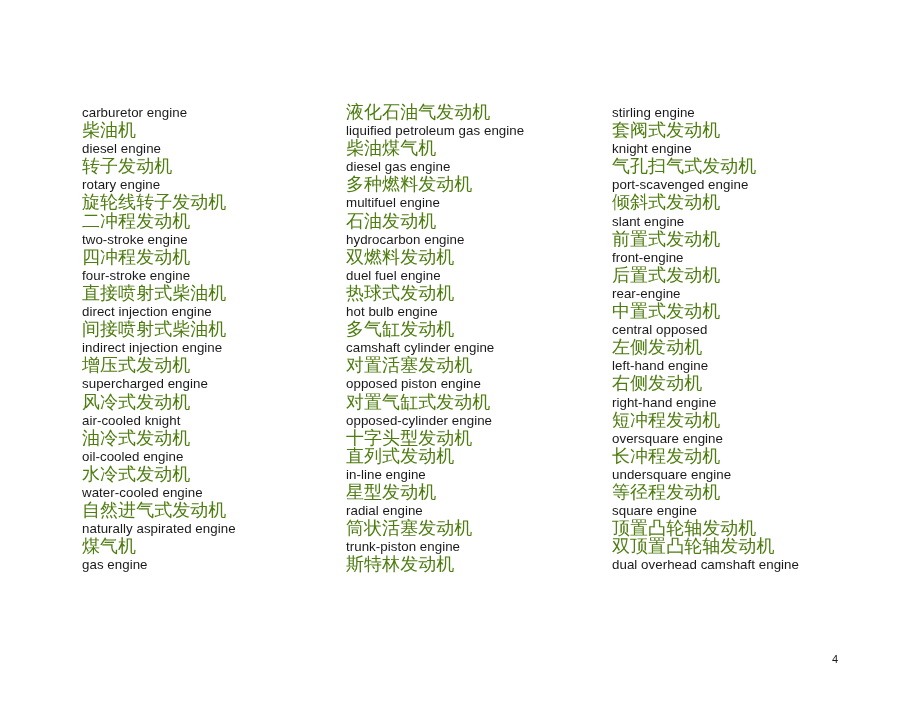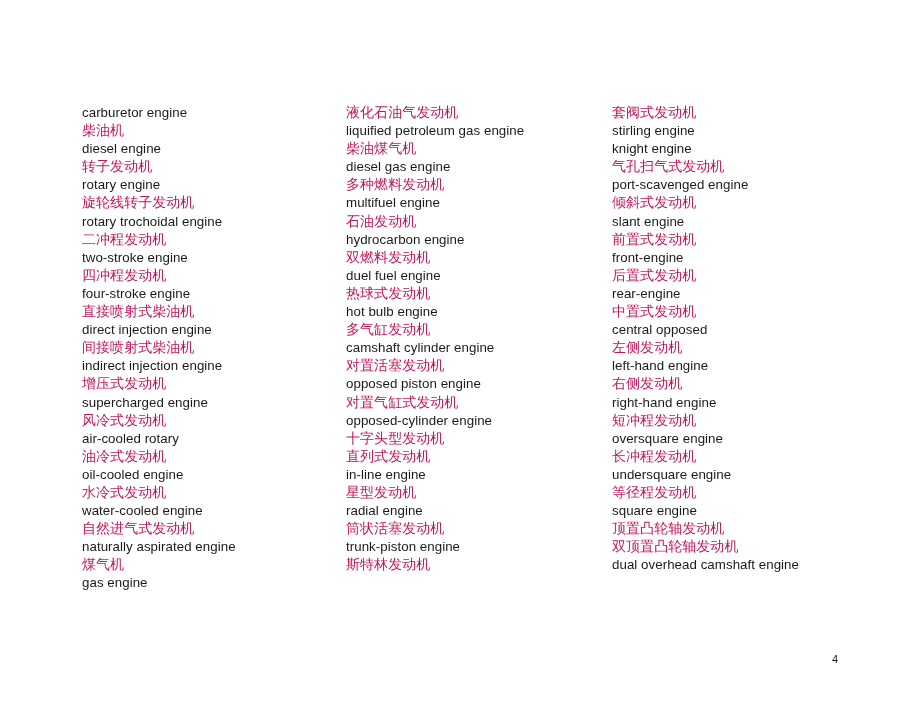--- a/index.html
+++ b/index.html
@@ -40,22 +40,22 @@
   .col-3 { width: 270px; }
 
   .entry-line {
     font-size: 13.3px;
     line-height: 18.1px;
     white-space: nowrap;
     letter-spacing: 0.05px;
   }
   .entry-line.zh {
     font-family: Liberation Mono, monospace;
-    font-size: 14px;
-    color: #be185d;
+    font-size: 18px;
+    color: #4d7c0f;
   }
   .entry-line.en {
     font-family: "Liberation Sans", "DejaVu Sans", sans-serif;
     color: #1a1a1a;
   }
 
   .page-number {
     position: absolute;
     right: 82px;
     top: 653px;
@@ -71,33 +71,32 @@
 <div class="page">
 
   <div class="columns">
     <div class="column col-1">
         <div class="entry-line en">carburetor engine</div>
         <div class="entry-line zh">柴油机</div>
         <div class="entry-line en">diesel engine</div>
         <div class="entry-line zh">转子发动机</div>
         <div class="entry-line en">rotary engine</div>
         <div class="entry-line zh">旋轮线转子发动机</div>
-        <div class="entry-line en">rotary trochoidal engine</div>
         <div class="entry-line zh">二冲程发动机</div>
         <div class="entry-line en">two-stroke engine</div>
         <div class="entry-line zh">四冲程发动机</div>
         <div class="entry-line en">four-stroke engine</div>
         <div class="entry-line zh">直接喷射式柴油机</div>
         <div class="entry-line en">direct injection engine</div>
         <div class="entry-line zh">间接喷射式柴油机</div>
         <div class="entry-line en">indirect injection engine</div>
         <div class="entry-line zh">增压式发动机</div>
         <div class="entry-line en">supercharged engine</div>
         <div class="entry-line zh">风冷式发动机</div>
-        <div class="entry-line en">air-cooled rotary</div>
+        <div class="entry-line en">air-cooled knight</div>
         <div class="entry-line zh">油冷式发动机</div>
         <div class="entry-line en">oil-cooled engine</div>
         <div class="entry-line zh">水冷式发动机</div>
         <div class="entry-line en">water-cooled engine</div>
         <div class="entry-line zh">自然进气式发动机</div>
         <div class="entry-line en">naturally aspirated engine</div>
         <div class="entry-line zh">煤气机</div>
         <div class="entry-line en">gas engine</div>
       </div>
     <div class="column col-2">
@@ -122,22 +121,22 @@
         <div class="entry-line zh">十字头型发动机</div>
         <div class="entry-line zh">直列式发动机</div>
         <div class="entry-line en">in-line engine</div>
         <div class="entry-line zh">星型发动机</div>
         <div class="entry-line en">radial engine</div>
         <div class="entry-line zh">筒状活塞发动机</div>
         <div class="entry-line en">trunk-piston engine</div>
         <div class="entry-line zh">斯特林发动机</div>
       </div>
     <div class="column col-3">
+        <div class="entry-line en">stirling engine</div>
         <div class="entry-line zh">套阀式发动机</div>
-        <div class="entry-line en">stirling engine</div>
         <div class="entry-line en">knight engine</div>
         <div class="entry-line zh">气孔扫气式发动机</div>
         <div class="entry-line en">port-scavenged engine</div>
         <div class="entry-line zh">倾斜式发动机</div>
         <div class="entry-line en">slant engine</div>
         <div class="entry-line zh">前置式发动机</div>
         <div class="entry-line en">front-engine</div>
         <div class="entry-line zh">后置式发动机</div>
         <div class="entry-line en">rear-engine</div>
         <div class="entry-line zh">中置式发动机</div>

